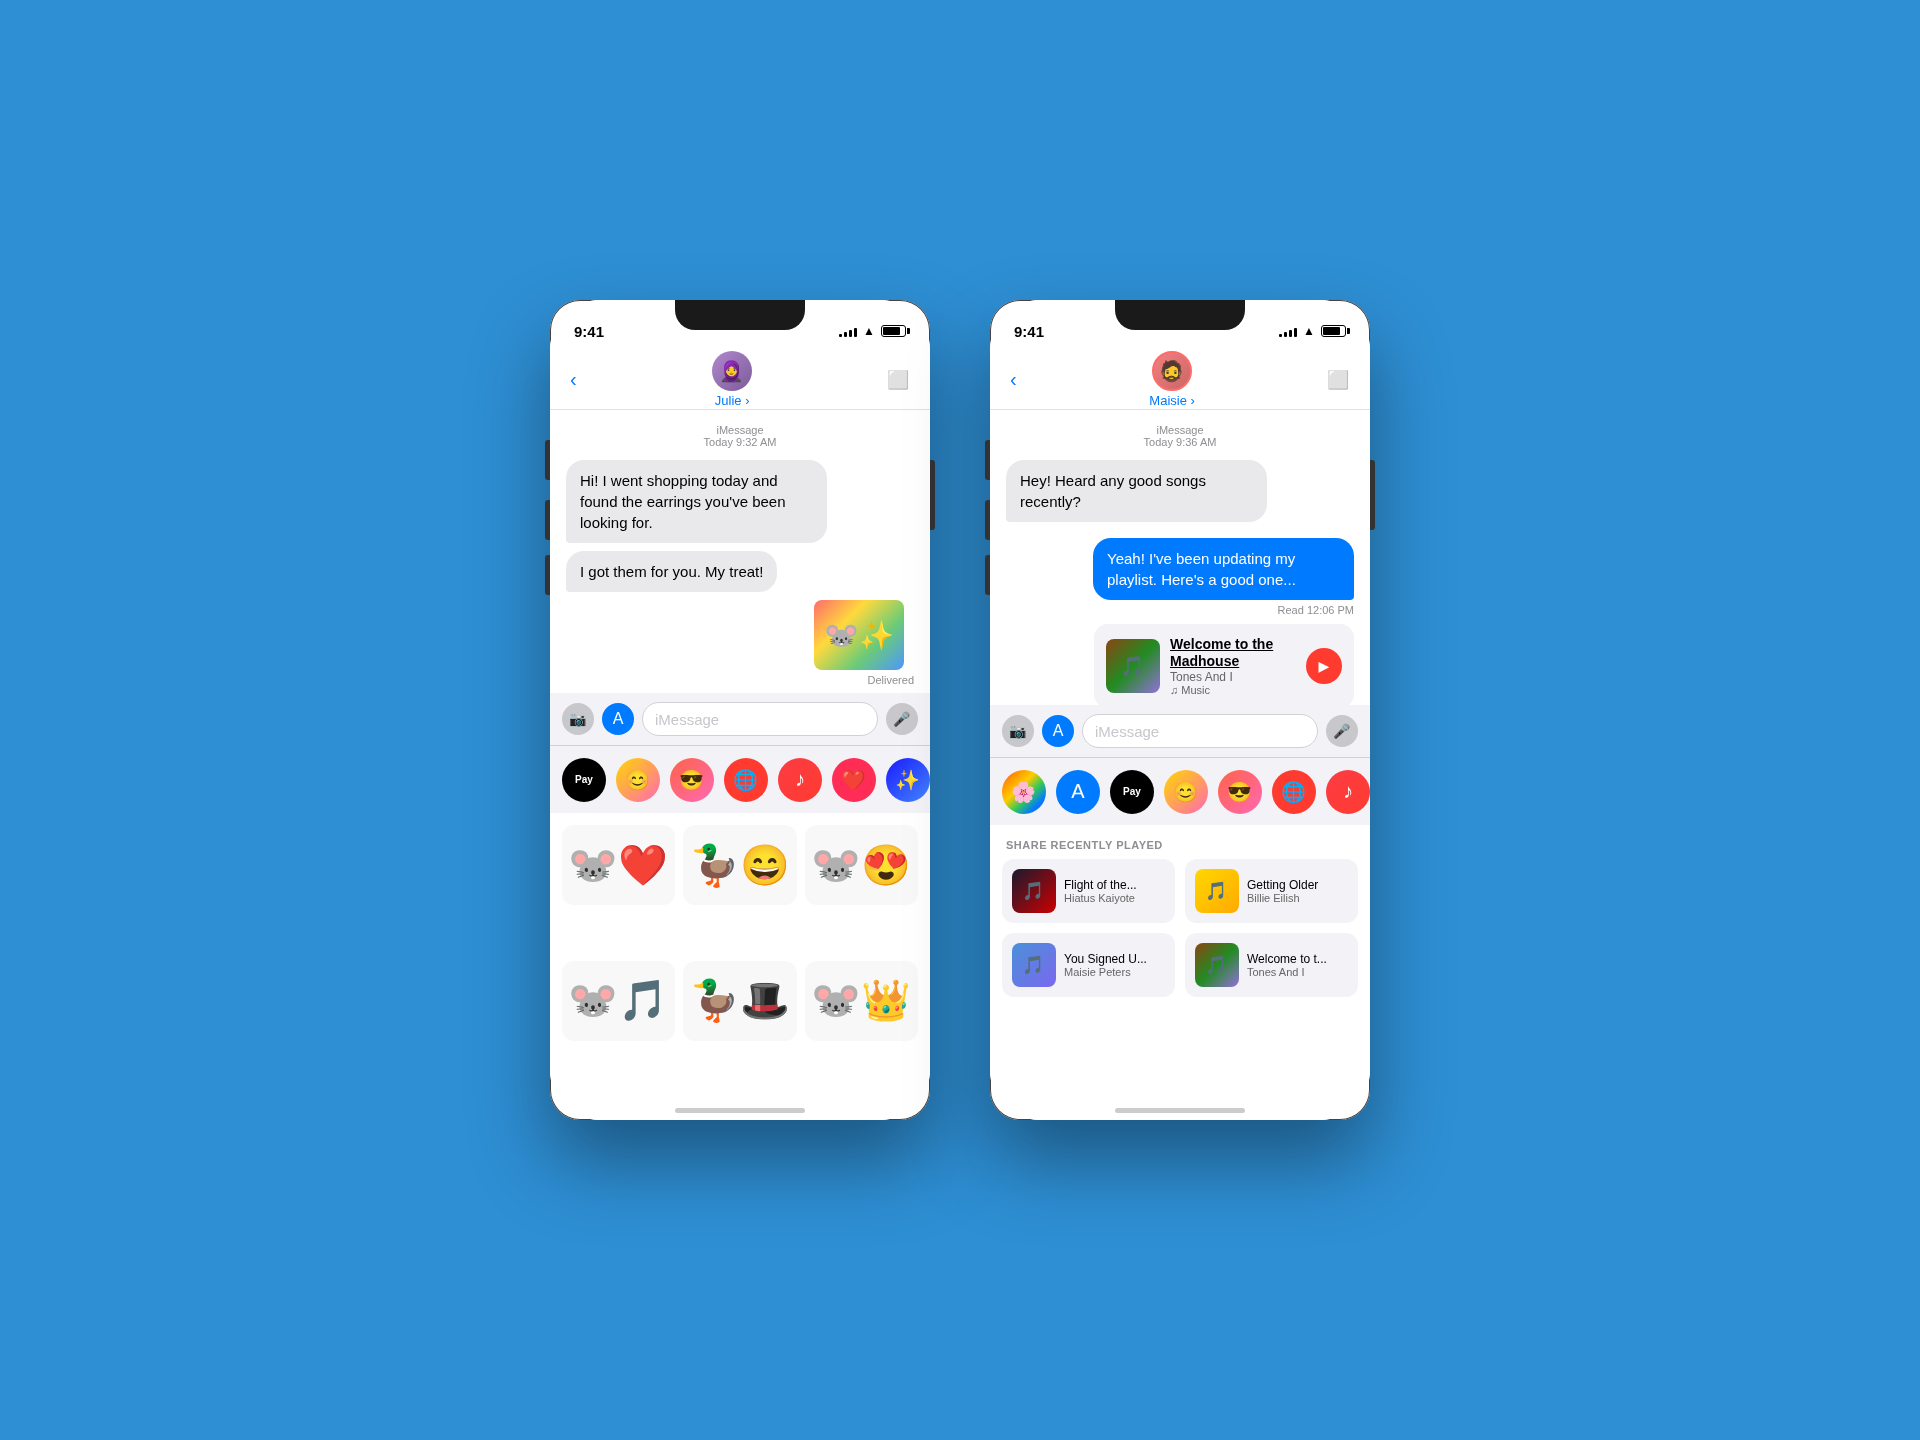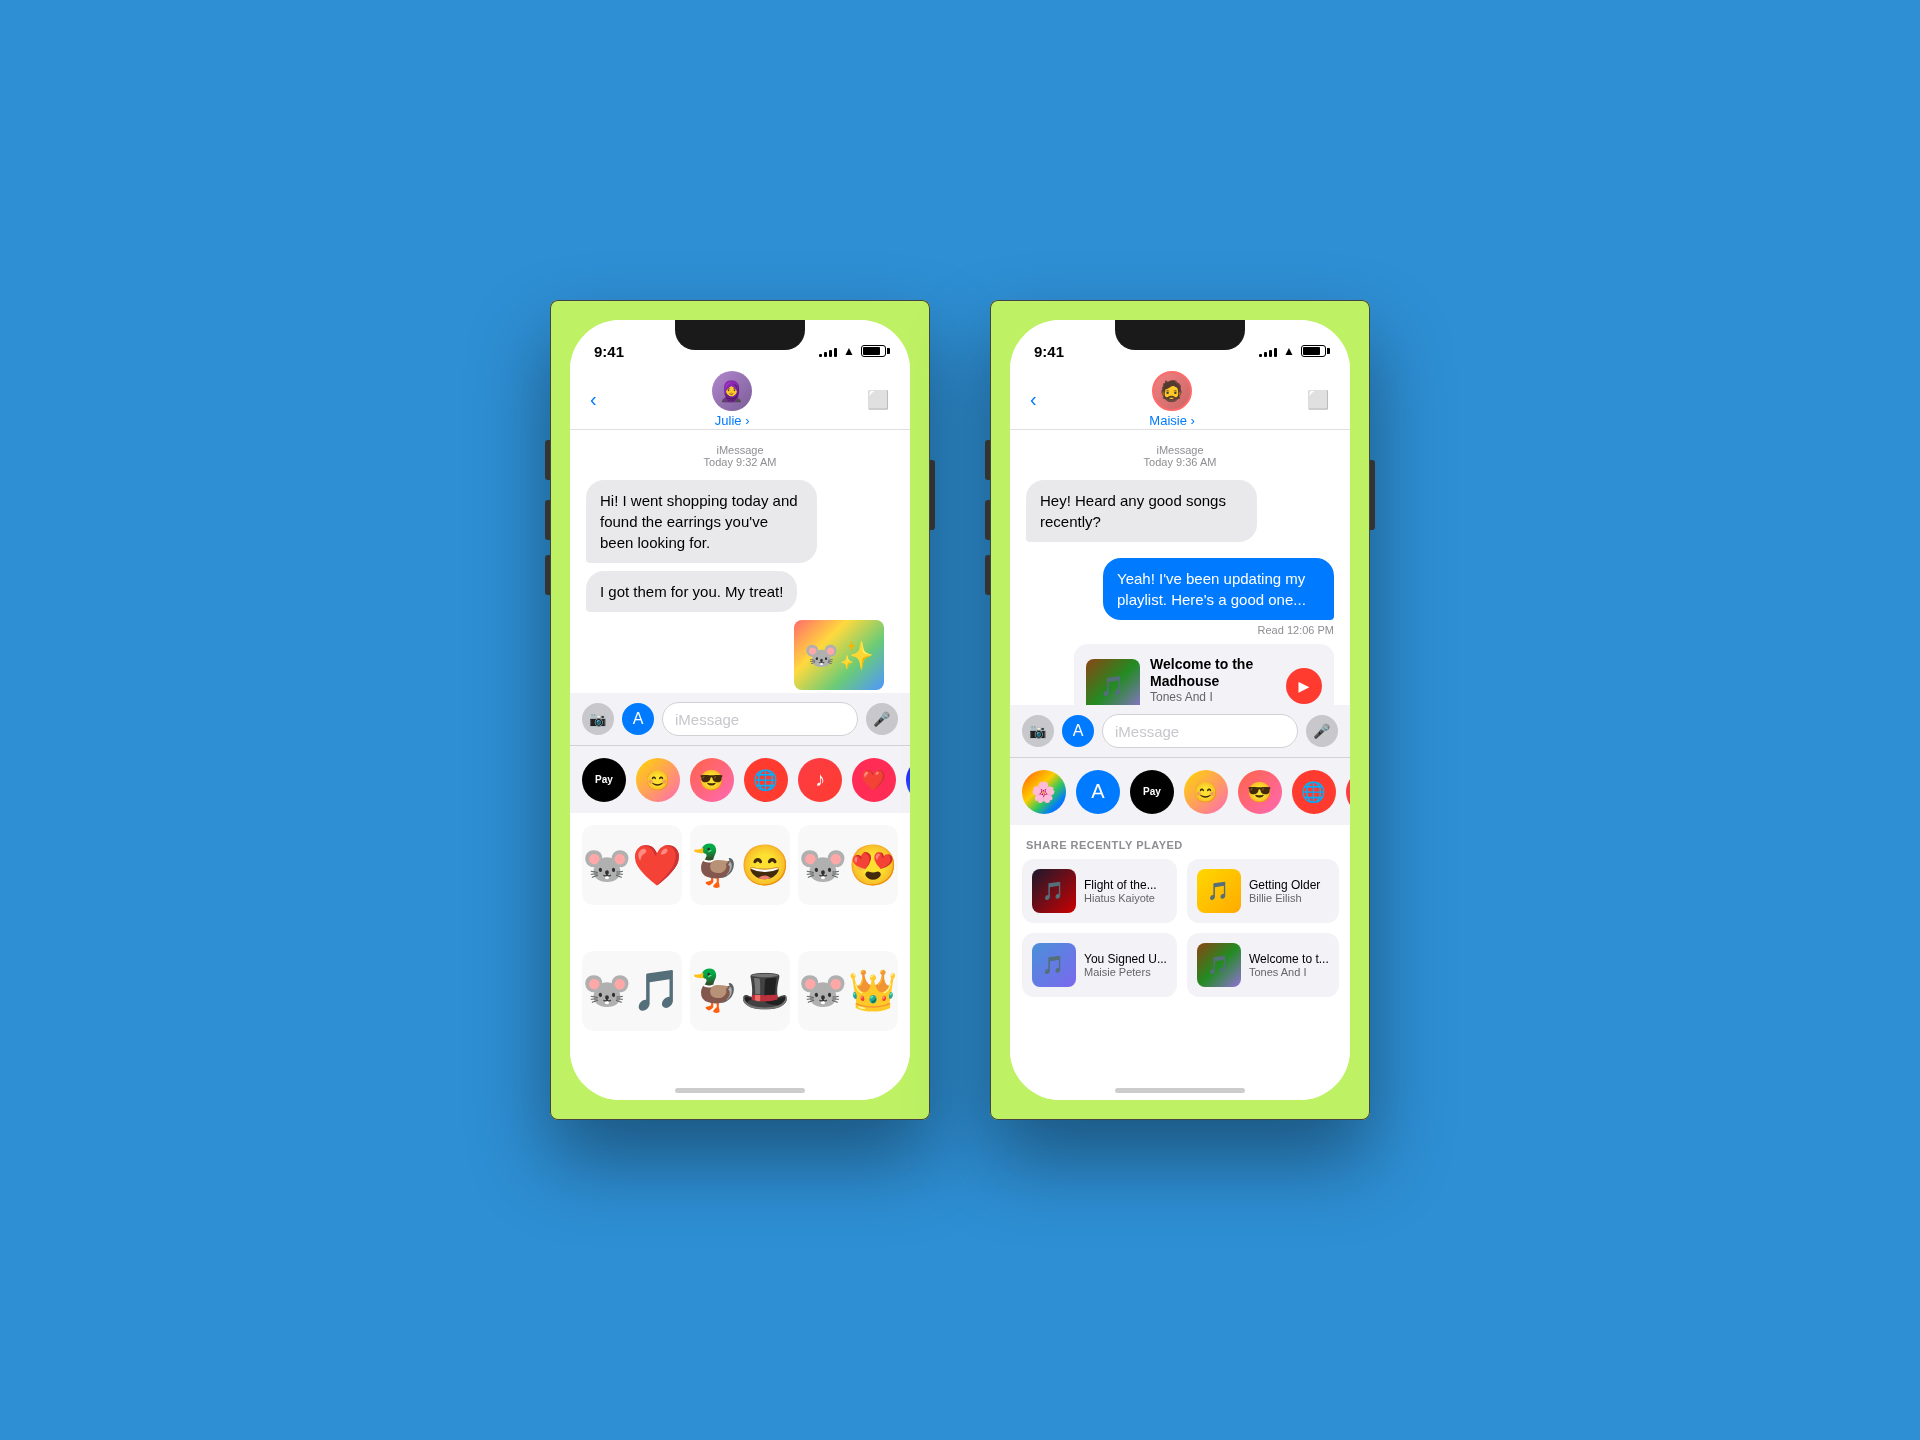--- a/index.html
+++ b/index.html
@@ -15,23 +15,23 @@
     }
     .phones-container {
       display: flex;
       gap: 60px;
       align-items: center;
       margin-top: -20px;
     }
     .phone {
       width: 380px;
       height: 820px;
-      background: #bef264;
-      border-radius: 8px;
-      padding: 20px;
+      background: #ffffff;
+      border-radius: 30px;
+      padding: 0;
       box-shadow: 0 40px 80px rgba(0,0,0,0.4), inset 0 0 0 1px #444;
       position: relative;
     }
     .phone-inner {
       width: 100%;
       height: 100%;
       background: #fff;
       border-radius: 50px;
       overflow: hidden;
       display: flex;
@@ -274,20 +274,21 @@
       font-size: 20px;
     }
     .music-info {
       flex: 1;
     }
     .music-title {
       font-size: 14px;
       font-weight: 600;
       color: #000;
       line-height: 1.2;
+      text-decoration: underline;
     }
     .music-artist {
       font-size: 12px;
       color: #666;
     }
     .music-source {
       font-size: 11px;
       color: #666;
       display: flex;
       align-items: center;

